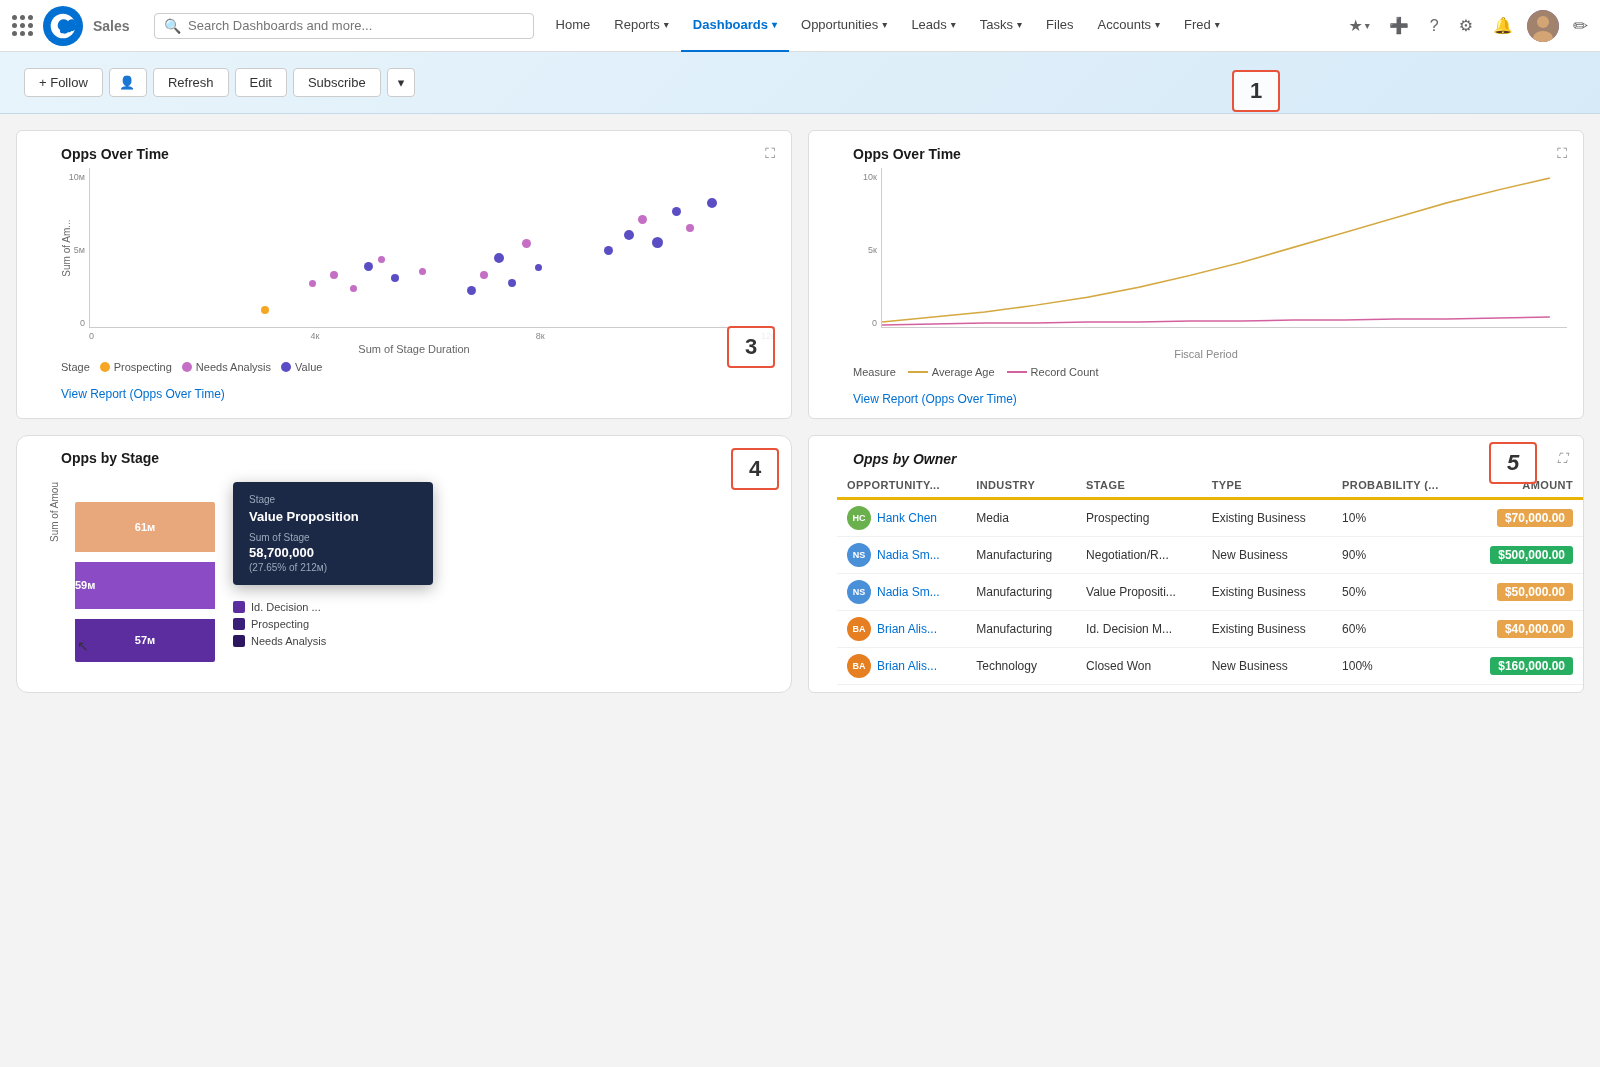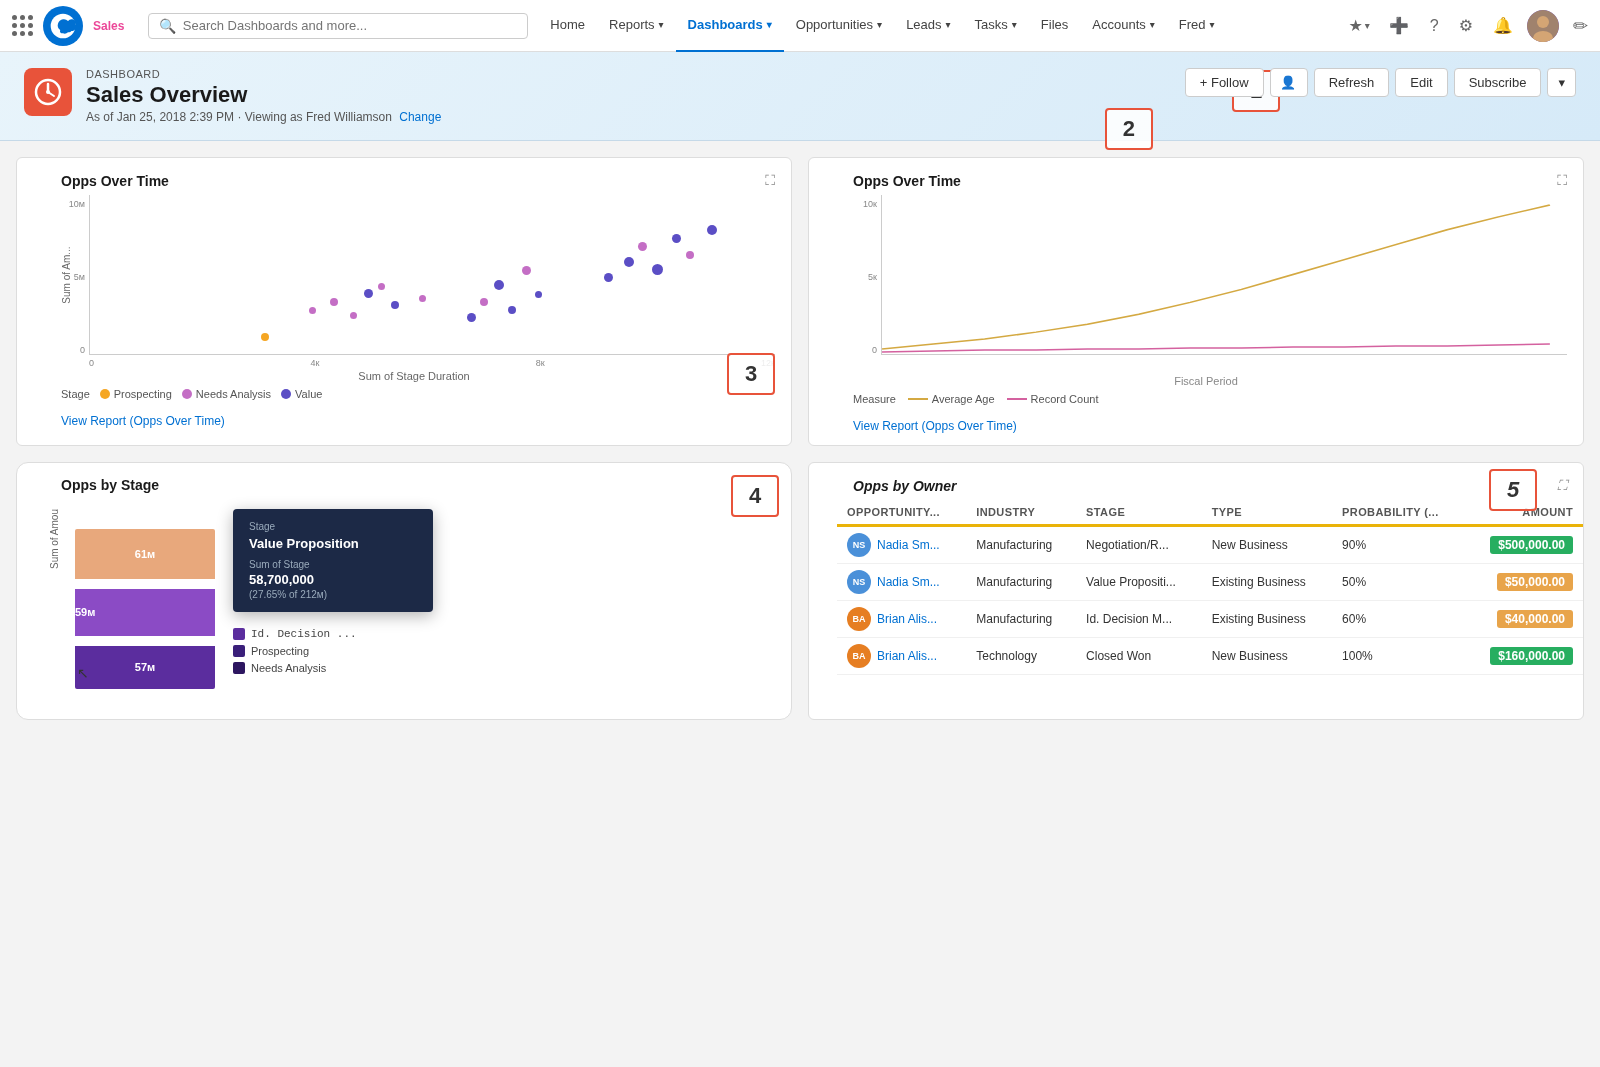--- a/index.html
+++ b/index.html
@@ -6,21 +6,21 @@
     body { font-family: 'Salesforce Sans', Arial, sans-serif; font-size: 13px; background: #f3f3f3; color: #333; }
 
     
     .top-nav {
       display: flex; align-items: center; background: #fff;
       border-bottom: 1px solid #ddd; padding: 0 12px; height: 52px;
       position: relative; z-index: 10;
     }
     .nav-logo { width: 40px; height: 40px; background: #0070d2; border-radius: 50%; display: flex; align-items: center; justify-content: center; margin-right: 10px; flex-shrink: 0; }
     .nav-logo svg { width: 28px; height: 28px; }
-    .nav-app-name { font-size: 12px; font-weight: 600; color: #ec4899; margin-right: 14px; white-space: nowrap; }
+    .nav-app-name { font-size: 14px; font-weight: 600; color: #737373; margin-right: 14px; white-space: nowrap; }
     .nav-search { flex: 1; max-width: 380px; margin: 0 10px; }
     .nav-search-inner { display: flex; align-items: center; border: 1px solid #ccc; border-radius: 4px; padding: 4px 10px; background: #fff; }
     .nav-search-inner input { border: none; outline: none; font-size: 13px; width: 100%; background: transparent; }
     .nav-links { display: flex; align-items: center; flex: 1; overflow: hidden; }
     .nav-link { display: flex; align-items: center; padding: 0 12px; height: 52px; font-size: 13px; color: #444; cursor: pointer; white-space: nowrap; border-bottom: 2px solid transparent; }
     .nav-link.active { border-bottom: 2px solid #0070d2; color: #0070d2; font-weight: 600; }
     .nav-link .chevron { margin-left: 4px; font-size: 10px; }
     .nav-actions { display: flex; align-items: center; gap: 8px; margin-left: auto; }
     .nav-icon-btn { background: none; border: none; cursor: pointer; color: #666; font-size: 16px; padding: 4px 6px; border-radius: 4px; }
     .nav-avatar { width: 32px; height: 32px; border-radius: 50%; background: #8a6abf; overflow: hidden; display: flex; align-items: center; justify-content: center; cursor: pointer; }
@@ -159,38 +159,20 @@
           <circle cx="16" cy="16" r="16" fill="#a0826d"></circle>
           <circle cx="16" cy="12" r="6" fill="#d4a574"></circle>
           <ellipse cx="16" cy="28" rx="10" ry="7" fill="#d4a574"></ellipse>
         </svg>
     </div>
     <span class="nav-edit-icon">✏</span>
   </div>
 </nav>
 
 <div class="dashboard-header">
-  <div class="dashboard-header-left">
-    <div class="dashboard-icon">
-      <svg viewBox="0 0 28 28" fill="none" width="28" height="28">
-        <circle cx="14" cy="14" r="12" stroke="white" stroke-width="2.5" fill="none"></circle>
-        <path d="M14 14 L14 6" stroke="white" stroke-width="2.5" stroke-linecap="round"></path>
-        <path d="M14 14 L20 18" stroke="white" stroke-width="2" stroke-linecap="round"></path>
-        <circle cx="14" cy="14" r="2" fill="white"></circle>
-      </svg>
-    </div>
-    <div>
-      <div class="dashboard-label">DASHBOARD</div>
-      <div class="dashboard-title">Sales Overview</div>
-      <div class="dashboard-sub">
-        <span>As of Jan 25, 2018 2:39 PM · Viewing as Fred Williamson</span>
-        <a style="color:#0070d2;cursor:pointer;margin-left:4px;">Change</a>
-      </div>
-    </div>
-  </div>
 
   <div style="position:absolute;top:18px;right:320px;">
     <div class="annotation-box">1</div>
   </div>
 
   <div class="dashboard-actions" style="position:relative;">
 
     <div style="position:absolute;top:40px;left:-80px;">
       <div class="annotation-box">2</div>
     </div>
@@ -358,21 +340,21 @@
       <div style="position:relative;flex:1;padding:10px 8px;">
         <div style="background:#1c2946;color:#fff;border-radius:4px;padding:12px 16px;font-size:12px;max-width:200px;box-shadow:0 4px 16px rgba(0,0,0,0.3);">
           <div style="font-size:10px;color:#9ab;margin-bottom:4px;">Stage</div>
           <div style="font-size:13px;font-weight:700;margin-bottom:8px;">Value Proposition</div>
           <div style="font-size:10px;color:#9ab;margin-bottom:2px;">Sum of Stage</div>
           <div style="font-size:13px;font-weight:700;">58,700,000</div>
           <div style="font-size:10px;color:#9ab;margin-top:2px;">(27.65% of 212м)</div>
         </div>
 
         <div style="margin-top:16px;">
-          <div style="display:flex;align-items:center;gap:6px;margin-bottom:5px;font-family:Liberation Mono, monospace;">
+          <div style="display:flex;align-items:center;gap:6px;margin-bottom:5px;">
             <div style="width:12px;height:12px;background:#5b2d9e;border-radius:2px;"></div>
             <span style="font-size:11px;color:#444;">Id. Decision ...</span>
           </div>
           <div style="display:flex;align-items:center;gap:6px;margin-bottom:5px;">
             <div style="width:12px;height:12px;background:#3a1f7a;border-radius:2px;"></div>
             <span style="font-size:11px;color:#444;">Prospecting</span>
           </div>
           <div style="display:flex;align-items:center;gap:6px;">
             <div style="width:12px;height:12px;background:#2d1660;border-radius:2px;"></div>
             <span style="font-size:11px;color:#444;">Needs Analysis</span>
@@ -397,20 +379,35 @@
           <tr>
             <th>OPPORTUNITY...</th>
             <th>INDUSTRY</th>
             <th>STAGE</th>
             <th>TYPE</th>
             <th>PROBABILITY (...</th>
             <th style="text-align:right;">AMOUNT</th>
           </tr>
         </thead>
         <tbody id="owner-table-body">
+        <tr>
+      <td>
+        <div class="avatar-name">
+          <div class="mini-avatar" style="background:#6ab04c;">HC</div>
+          <span class="link-cell">Hank Chen</span>
+        </div>
+      </td>
+      <td>Media</td>
+      <td>Prospecting</td>
+      <td>Existing Business</td>
+      <td>10%</td>
+      <td style="text-align:right;">
+        <span class="amount-badge" style="background:#e8a44a;">$70,000.00</span>
+      </td>
+    </tr>
             <tr>
       <td>
         <div class="avatar-name">
           <div class="mini-avatar" style="background:#4a90d9;">NS</div>
           <span class="link-cell">Nadia Sm...</span>
         </div>
       </td>
       <td>Manufacturing</td>
       <td>Negotiation/R...</td>
       <td>New Business</td>

